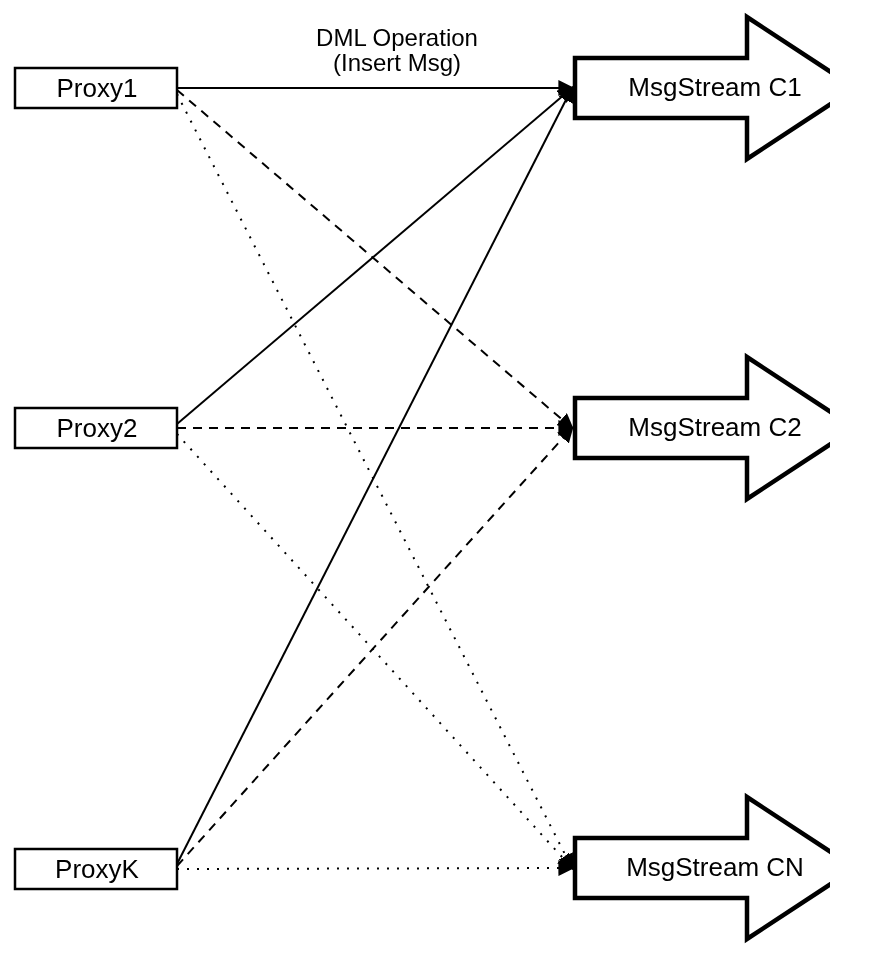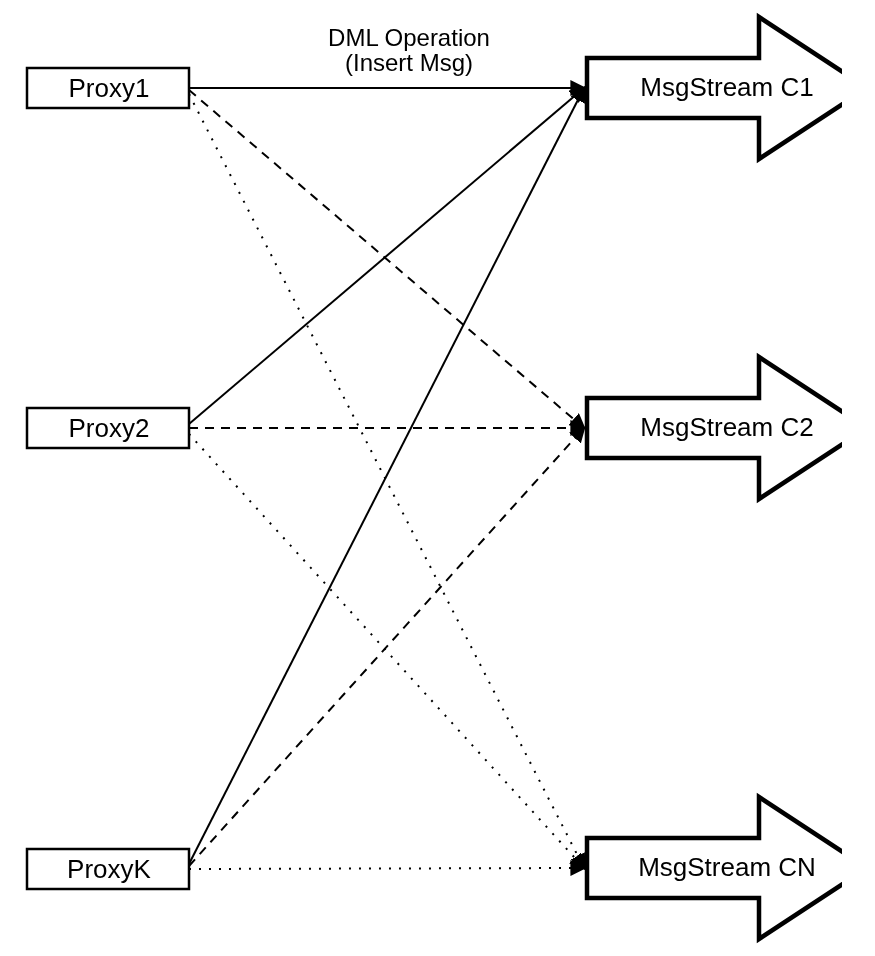--- a/index.html
+++ b/index.html
@@ -6,21 +6,20 @@
     margin: 0;
     padding: 0;
     background: #ffffff;
   }
   .canvas {
     position: relative;
     width: 830px;
     height: 956px;
     background: #ffffff;
     overflow: hidden;
-    margin-left: 12px;
   }
   svg {
     display: block;
     font-family: "Liberation Sans", sans-serif;
   }
   .edge {
     stroke: #000000;
     stroke-width: 2;
     fill: none;
   }

